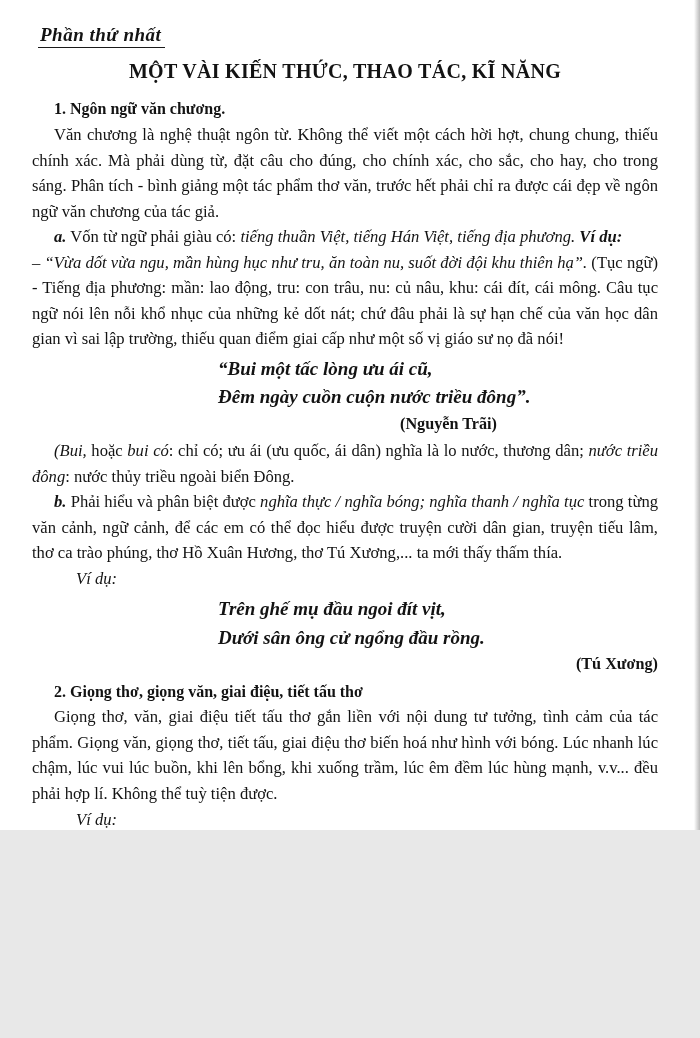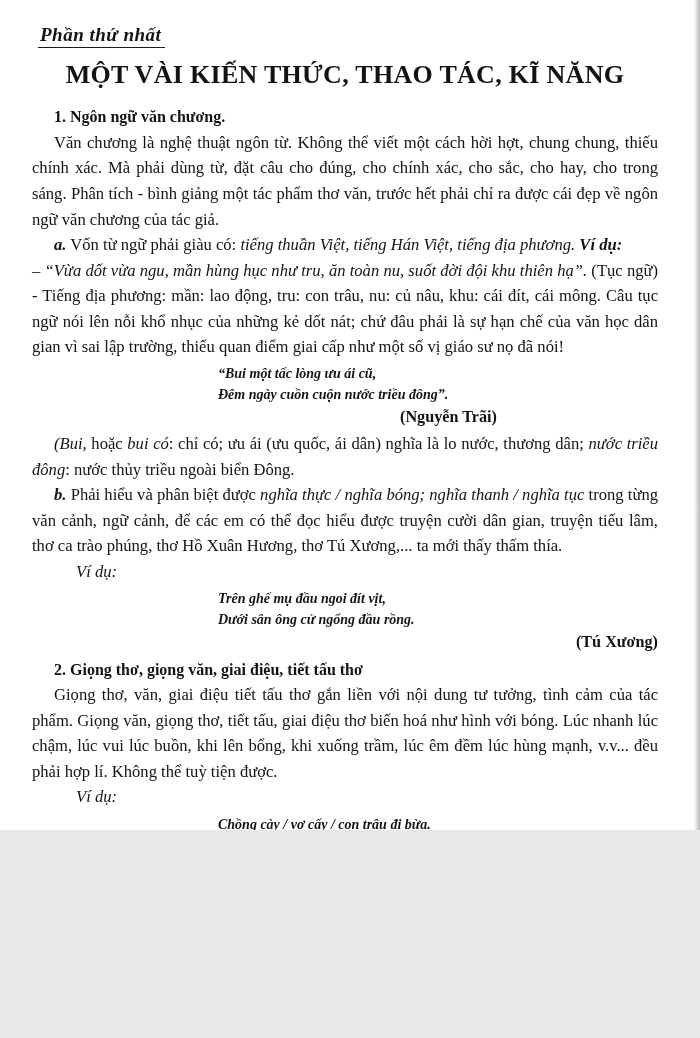--- a/index.html
+++ b/index.html
@@ -18,31 +18,31 @@
     position:absolute;top:0;right:0;width:6px;height:100%;
     background:linear-gradient(to left,#b9b9b9,rgba(255,255,255,0));
   }
   .part-label{
     font-style:italic;font-weight:bold;font-size:19px;
     display:inline-block;border-bottom:1.6px solid #1a1a1a;
     padding:0 4px 1px 2px;margin-left:6px;letter-spacing:0.5px;
   }
   .title{
     margin:10px 0 12px 0;text-align:center;
-    font-weight:bold;font-size:26px;line-height:1.32;letter-spacing:0.3px;
+    font-weight:bold;font-size:20px;line-height:1.32;letter-spacing:0.3px;
   }
   .title .tl{display:block;}
   .para{font-size:16.6px;line-height:1.54;text-align:justify;margin:0;}
   .indent{text-indent:22px;}
   .hnum{font-weight:bold;text-indent:22px;font-size:16px;line-height:1.6;margin:2px 0 0 0;}
   .it{font-style:italic;}
   .bld{font-weight:bold;}
   .lead{font-weight:bold;font-style:italic;}
   .vidu{font-style:italic;text-indent:44px;font-size:16.6px;line-height:1.6;margin:0;}
-  .verse{margin:3px 0 0 186px;font-style:italic;font-weight:bold;font-size:14px;line-height:1.5;}
+  .verse{margin:3px 0 0 186px;font-style:italic;font-weight:bold;font-size:19px;line-height:1.5;}
   .verse div{white-space:nowrap;}
   .author{font-weight:bold;font-size:16.2px;line-height:1.5;margin:0 0 2px 0;}
   .author-ng{margin-left:368px;}
   .author-tx{margin-left:398px;text-align:right;}
   .author-cd{font-weight:normal;font-size:14.6px;margin-left:346px;}
   .watermark{
     position:absolute;left:0;right:0;top:902px;text-align:center;
     color:#a2a2a2;pointer-events:none;
   }
   .wm1{font-size:66px;line-height:1.0;letter-spacing:2px;opacity:0.8;

